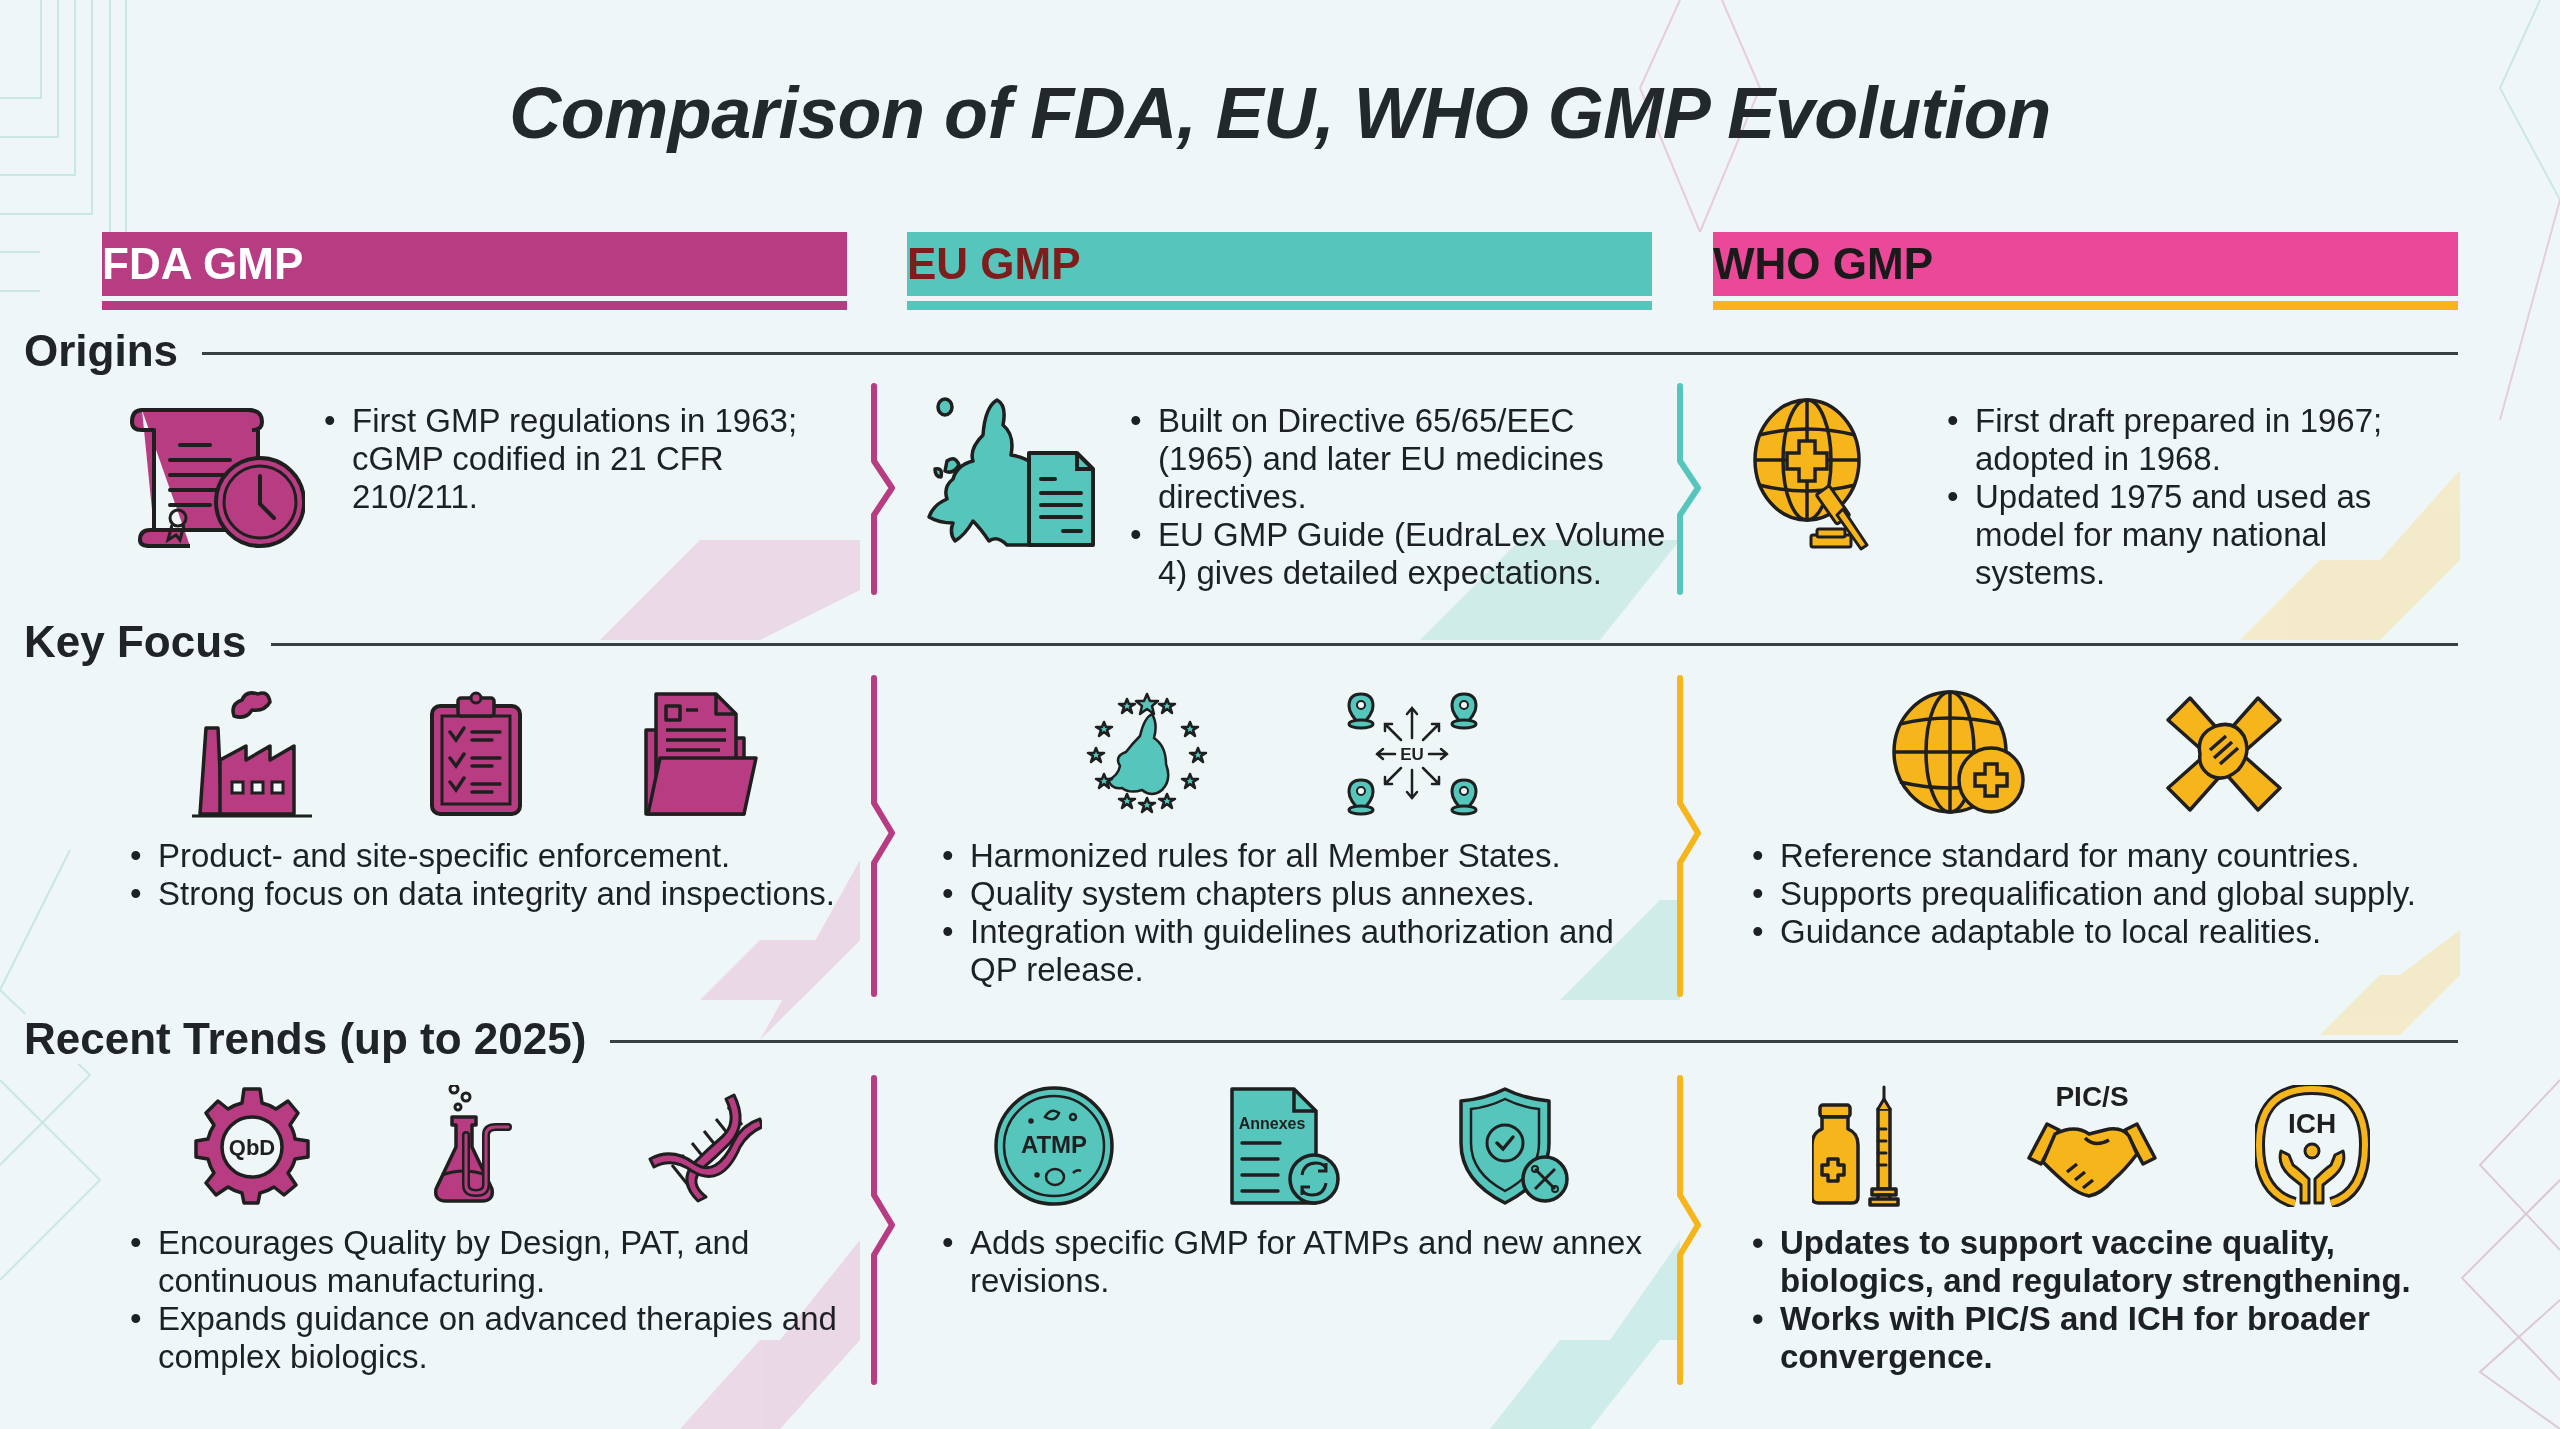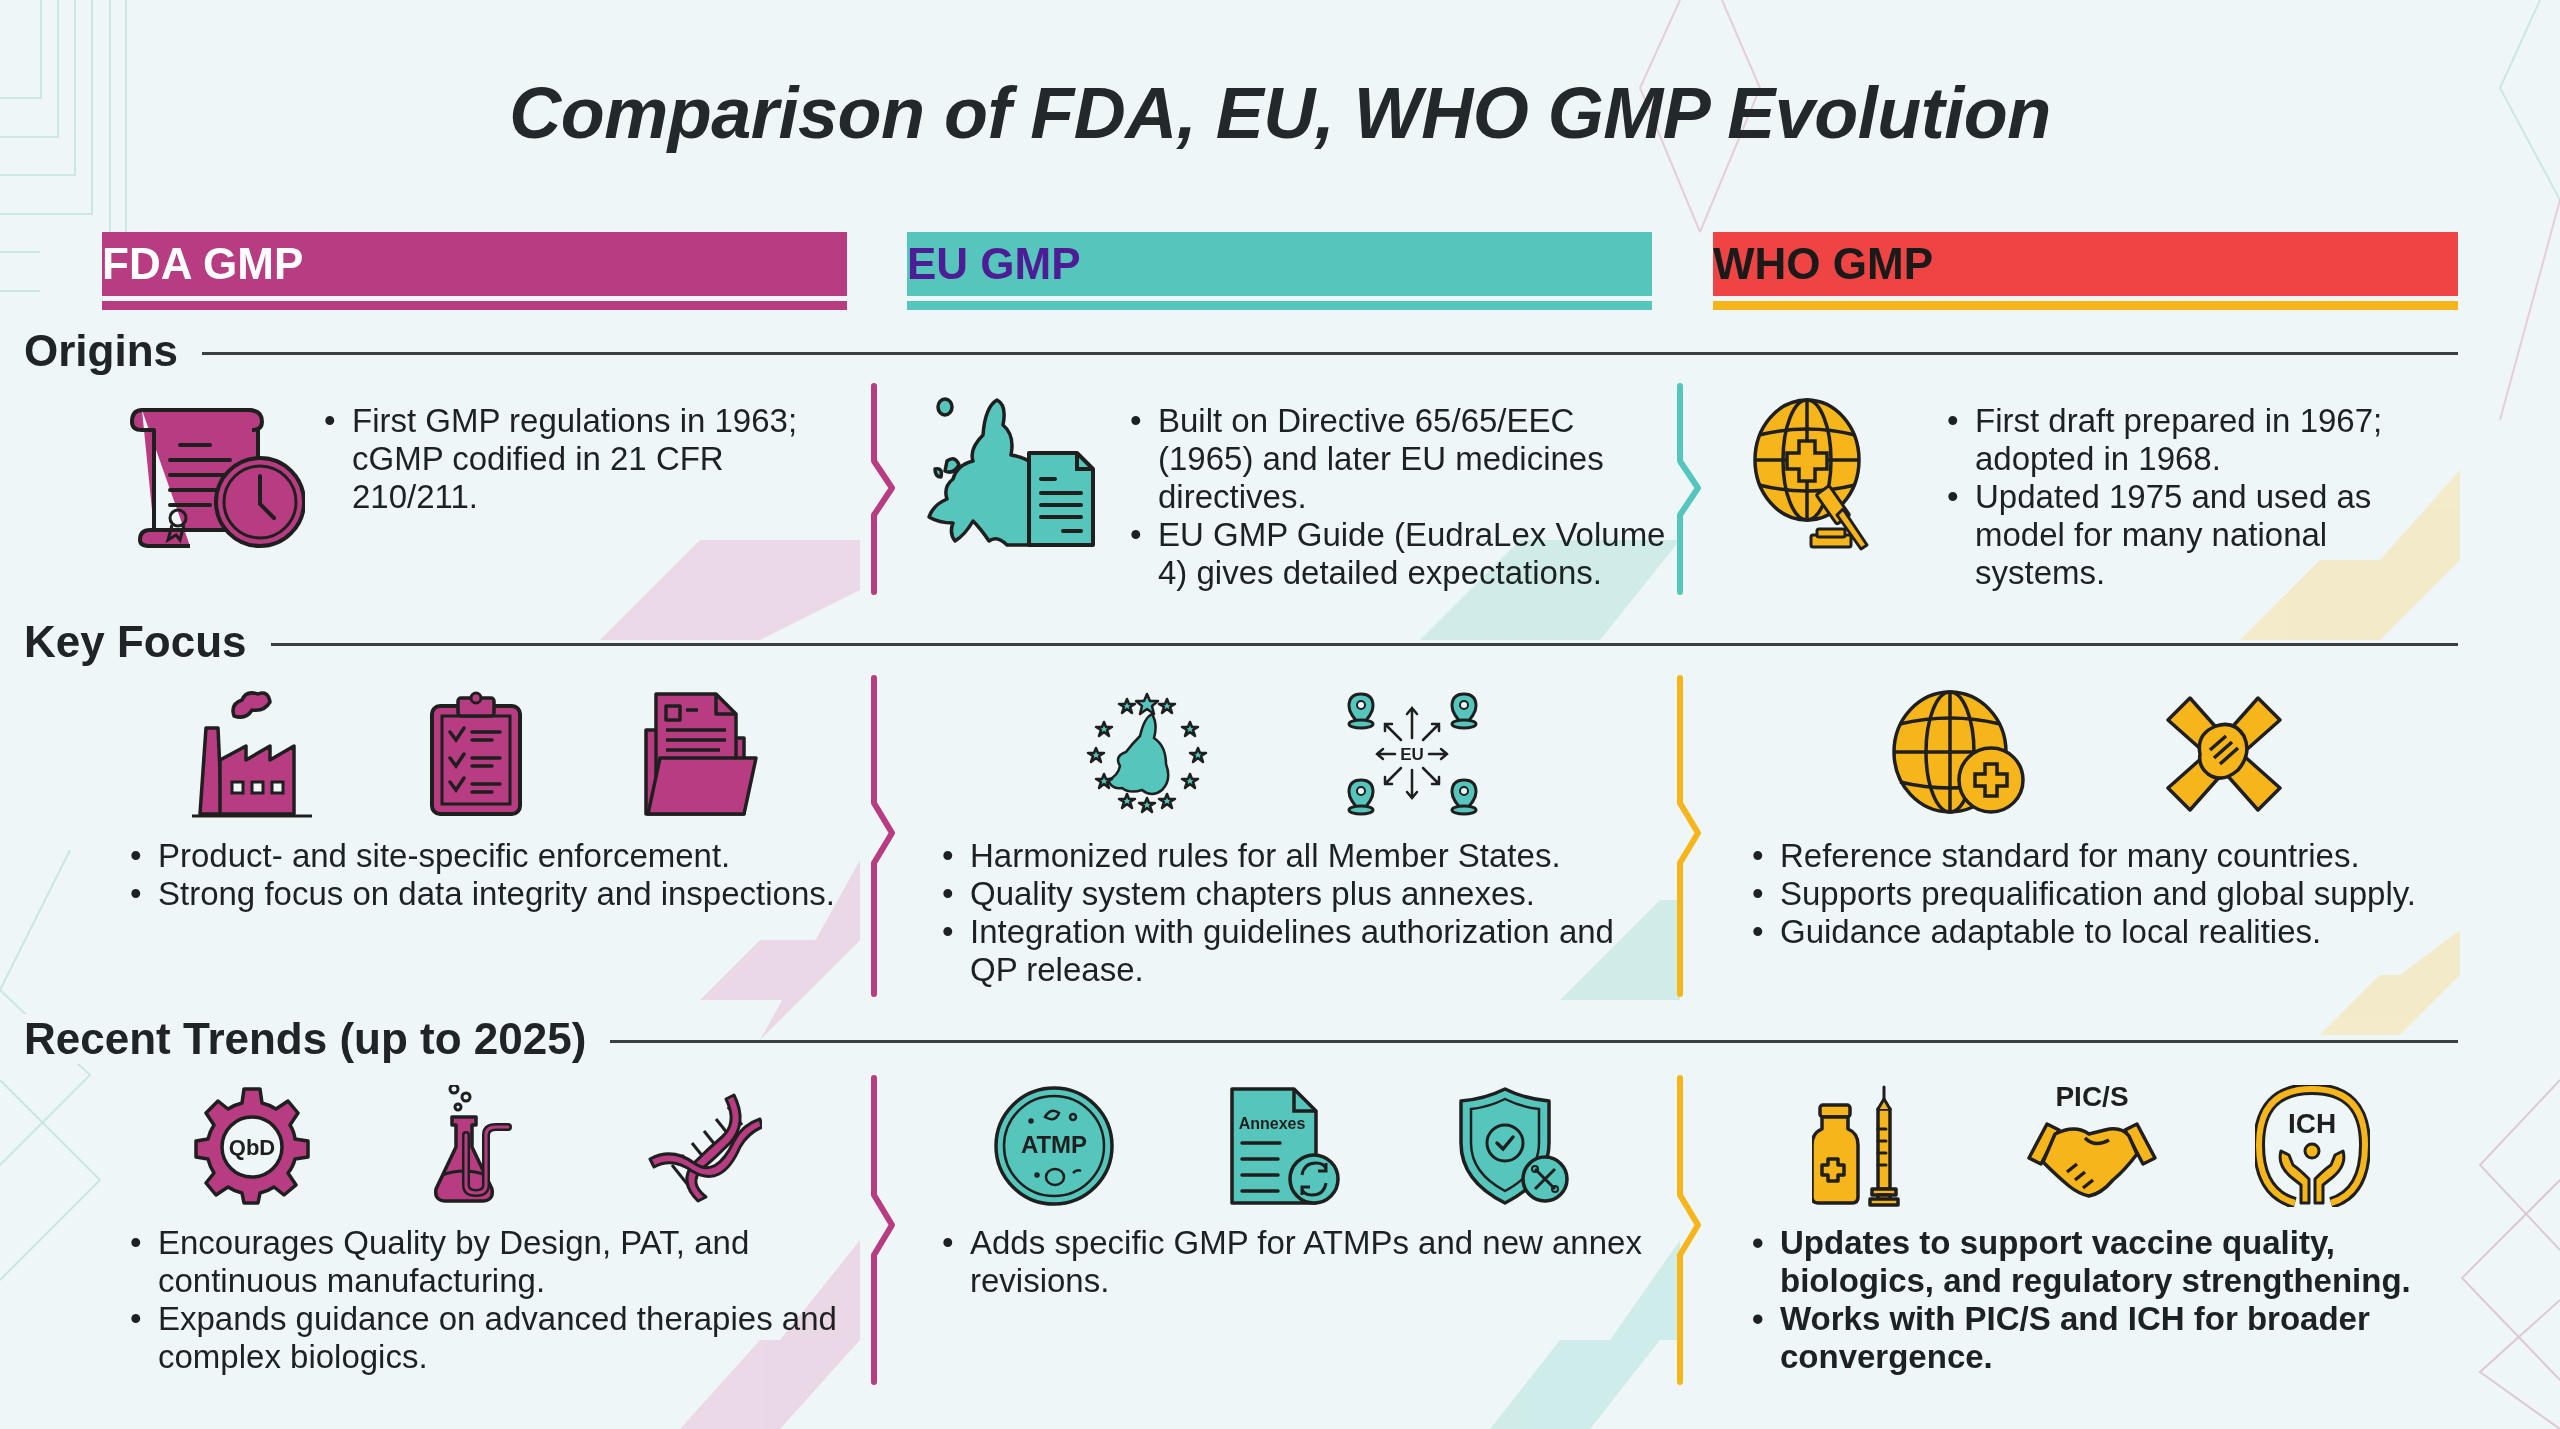--- a/index.html
+++ b/index.html
@@ -98,27 +98,27 @@
 
 <h1 class="title">Comparison of FDA, EU, WHO GMP Evolution</h1>
 
 <div class="col-header" style="left:102px;width:745px;">
   <div class="bar" style="background:#b83c82;color:#ffffff;">
     <span>FDA GMP</span>
   </div>
   <div class="stripe" style="background:#b83c82;"></div>
 </div>
 <div class="col-header" style="left:907px;width:745px;">
-  <div class="bar" style="background:#56c6bc;color:#4c1d95;">
+  <div class="bar" style="background:#56c6bc;color:#7f1d1d;">
     <span>EU GMP</span>
   </div>
   <div class="stripe" style="background:#56c6bc;"></div>
 </div>
 <div class="col-header" style="left:1713px;width:745px;">
-  <div class="bar" style="background:#ef4444;color:#1a1a1a;">
+  <div class="bar" style="background:#ec4899;color:#1a1a1a;">
     <span>WHO GMP</span>
   </div>
   <div class="stripe" style="background:#f6b51b;"></div>
 </div>
 
 <div class="section-rule" style="top:352px;"></div>
 <div class="section-title" style="top:326px;">
   <span>Origins</span>
 </div>
 

